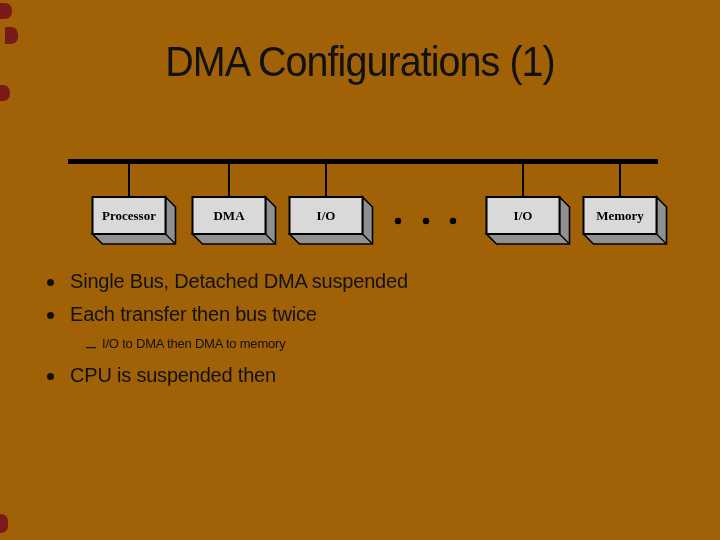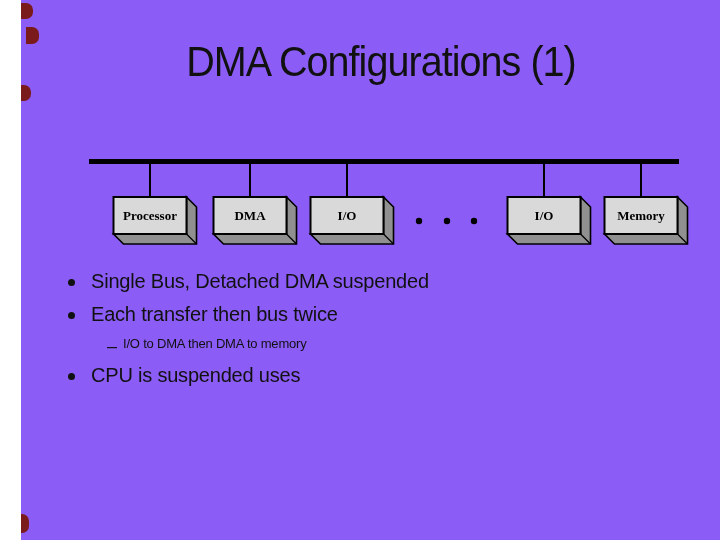--- a/index.html
+++ b/index.html
@@ -1,18 +1,18 @@
 <!DOCTYPE html>
 <html><head>
 <meta charset="utf-8">
 <style>
   html,body{margin:0;padding:0;}
   body{width:720px;height:540px;background:#ffffff;overflow:hidden;position:relative;
        font-family:"Liberation Sans",sans-serif;}
-  .slide{position:absolute;inset:0;background:#8b5cf6;margin-left:21px;}
+  .slide{position:absolute;inset:0;background:#a16207;}
 
   
   .title{position:absolute;top:38px;left:0;width:720px;text-align:center;
          font-size:42px;letter-spacing:-1px;color:#111111;font-weight:400;
          transform:scaleX(.94);transform-origin:50% 50%;white-space:nowrap;}
 
   
   .diagram{position:absolute;top:125px;left:0;}
 
   
@@ -73,21 +73,21 @@
       <div class="bullet-row" style="top: 303px;">
         <span class="marker-dot" style="left: 47px; top: 9px;"></span>
         <span class="lvl1-text" style="left: 70px;">Each transfer then bus twice</span>
       </div>
       <div class="bullet-row" style="top: 336px;">
         <span class="marker-dash" style="left: 86px; top: 0px;">–</span>
         <span class="lvl2-text" style="left: 102px;">I/O to DMA then DMA to memory</span>
       </div>
       <div class="bullet-row" style="top: 364px;">
         <span class="marker-dot" style="left: 47px; top: 9px;"></span>
-        <span class="lvl1-text" style="left: 70px;">CPU is suspended uses</span>
+        <span class="lvl1-text" style="left: 70px;">CPU is suspended then</span>
       </div>
     </div>
 
   <div id="ornaments">
       <div class="ornament" style="left: 0px; top: 3px; width: 12px; height: 16px; background: rgb(122, 26, 26);"></div>
       <div class="ornament" style="left: 5px; top: 27px; width: 13px; height: 17px; background: rgb(122, 26, 26);"></div>
       <div class="ornament" style="left: 0px; top: 85px; width: 10px; height: 16px; background: rgb(122, 26, 26);"></div>
       <div class="ornament" style="left: 0px; top: 514px; width: 8px; height: 19px; background: rgb(122, 26, 26);"></div>
     </div>
 </div>

